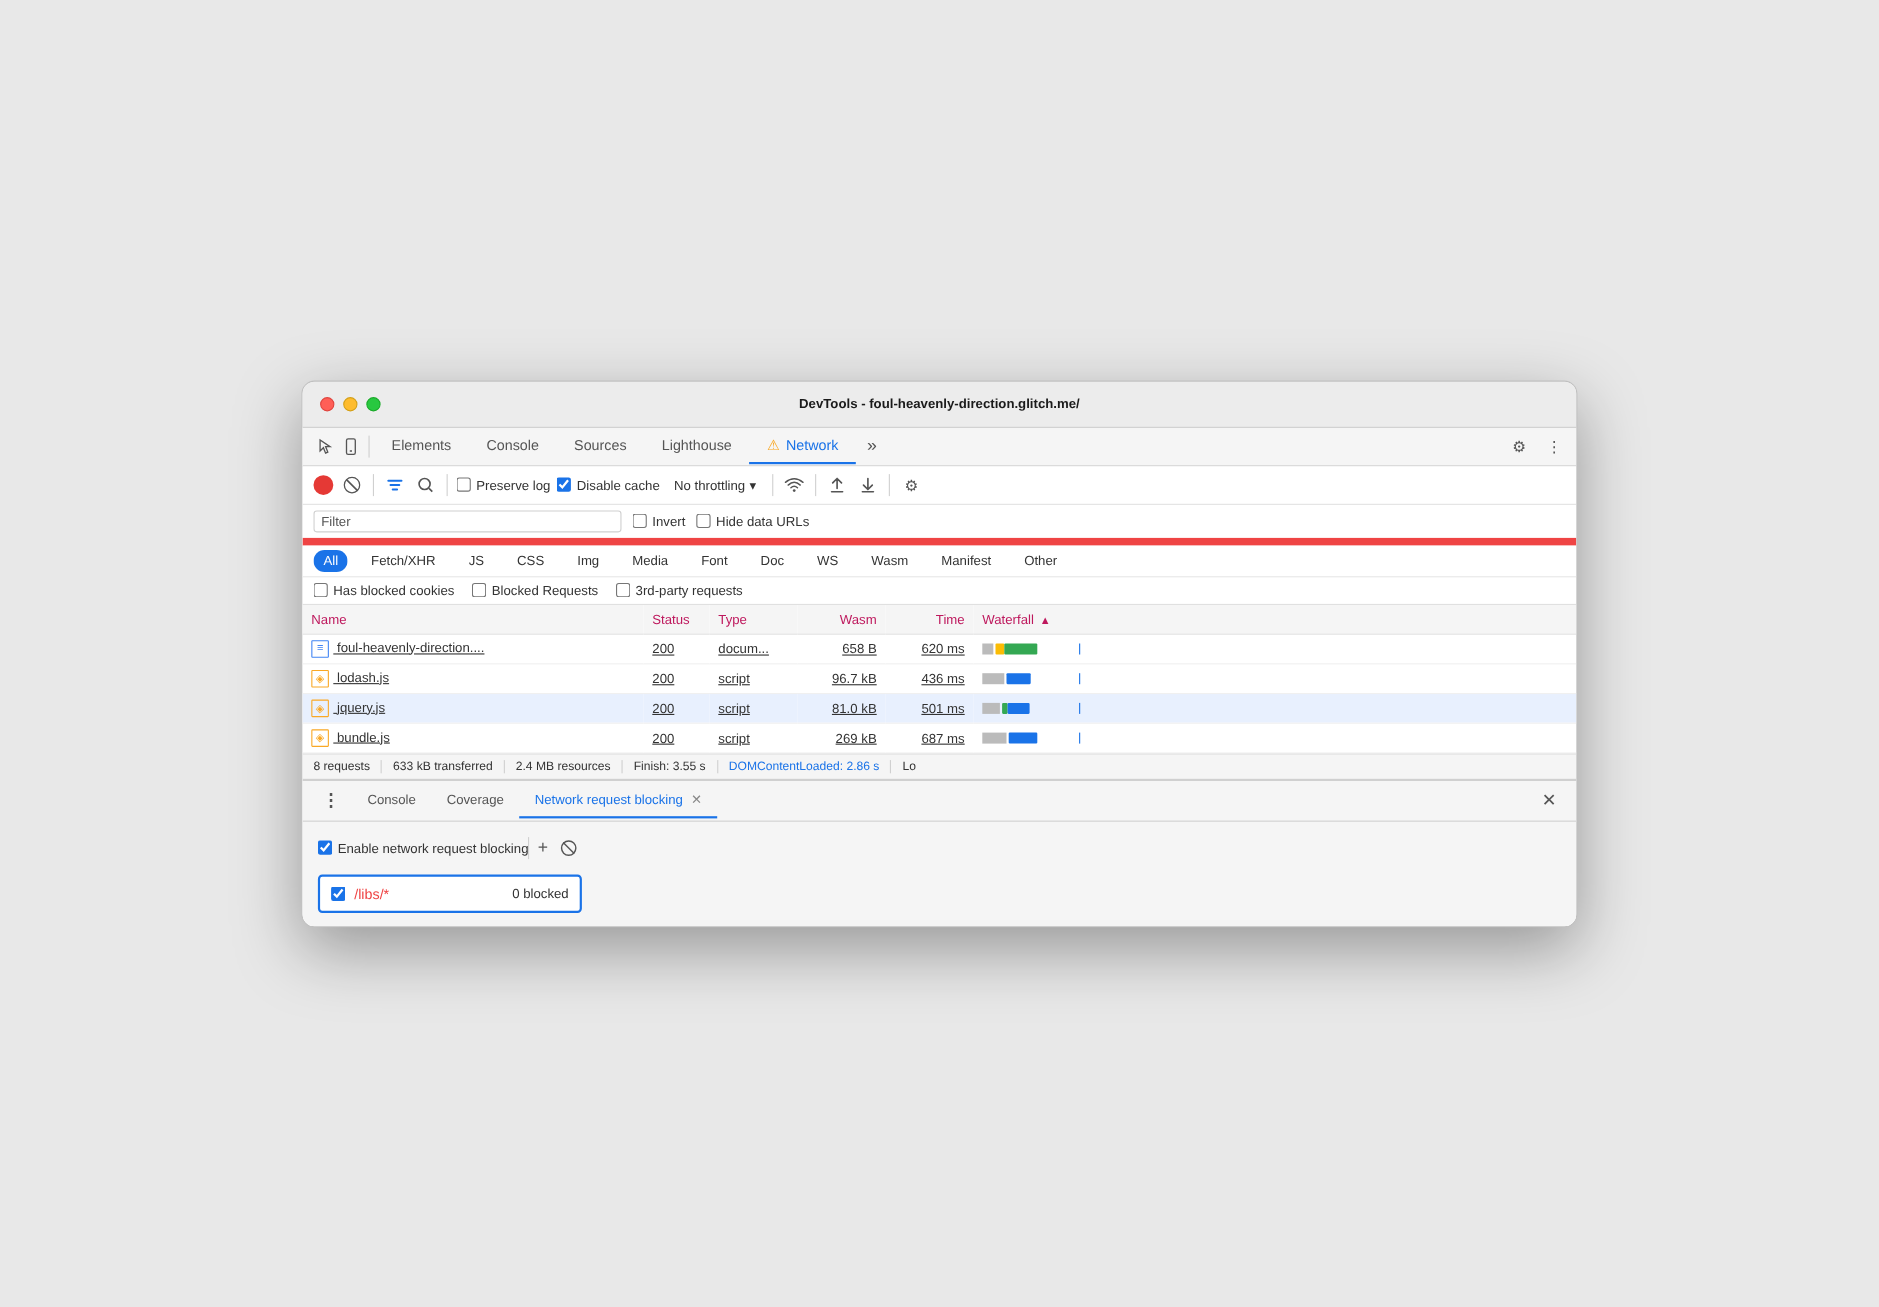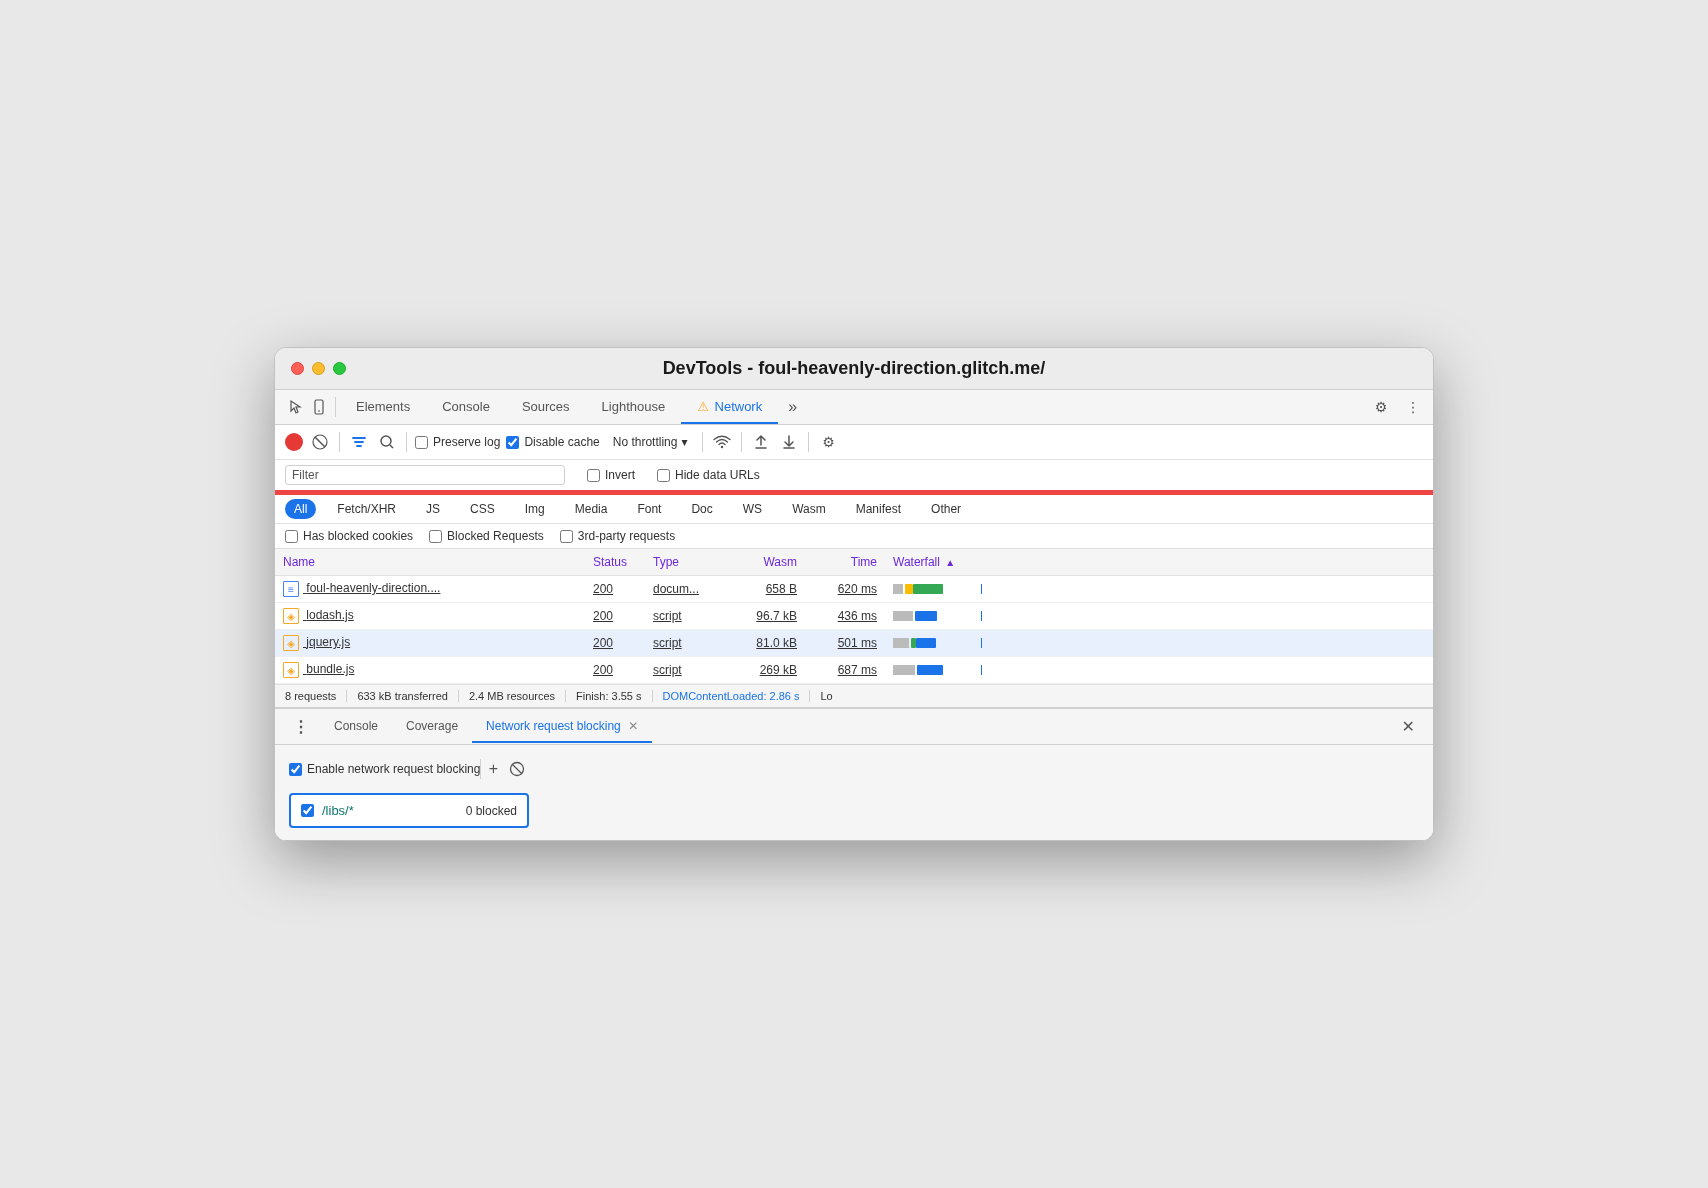--- a/index.html
+++ b/index.html
@@ -39,21 +39,21 @@
       width: 13px;
       height: 13px;
       border-radius: 50%;
     }
     .tl-red { background: #ff5f57; border: 1px solid #e0443e; }
     .tl-yellow { background: #febc2e; border: 1px solid #d4a017; }
     .tl-green { background: #28c840; border: 1px solid #1aab29; }
     .title-text {
       flex: 1;
       text-align: center;
-      font-size: 18px;
+      font-size: 12px;
       font-weight: 600;
       color: #1a1a1a;
     }
     .devtools-body {
       background: #fff;
     }
     .toolbar-icon {
       width: 24px;
       height: 24px;
       display: flex;
@@ -160,23 +160,23 @@
       cursor: pointer;
       padding: 2px 6px;
       border: 1px solid transparent;
       border-radius: 3px;
     }
     
     .filter-bar {
       display: flex;
       align-items: center;
       padding: 5px 10px;
-      border-bottom: 5px solid #ef4444;
+      border-bottom: 7px solid #ef4444;
       background: #fff;
-      gap: 22px;
+      gap: 10px;
     }
     .filter-input-wrap {
       display: flex;
       align-items: center;
       border: 1px solid #d0d0d0;
       border-radius: 3px;
       padding: 2px 6px;
       width: 280px;
       background: #fff;
     }
@@ -228,21 +228,21 @@
     .network-table {
       width: 100%;
       border-collapse: collapse;
       background: #fff;
     }
     .network-table th {
       text-align: left;
       padding: 6px 8px;
       font-size: 12px;
       font-weight: 500;
-      color: #6d28d9;
+      color: #be185d;
       border-bottom: 1px solid #e0e0e0;
       background: #f5f5f5;
       cursor: pointer;
     }
     .network-table td {
       padding: 5px 8px;
       font-size: 12px;
       color: #333;
       border-bottom: 1px solid #f0f0f0;
       text-decoration: underline;
@@ -406,21 +406,21 @@
       padding: 8px 10px;
       border: 2px solid #1a73e8;
       border-radius: 4px;
       background: #fff;
       cursor: pointer;
       gap: 8px;
       width: 240px;
     }
     .rule-text {
       font-size: 13px;
-      color: #0f766e;
+      color: #ef4444;
       font-weight: 400;
       flex: 1;
     }
     .rule-blocked {
       font-size: 12px;
       color: #333;
       margin-left: auto;
     }
     .col-sort-icon {
       font-size: 10px;

